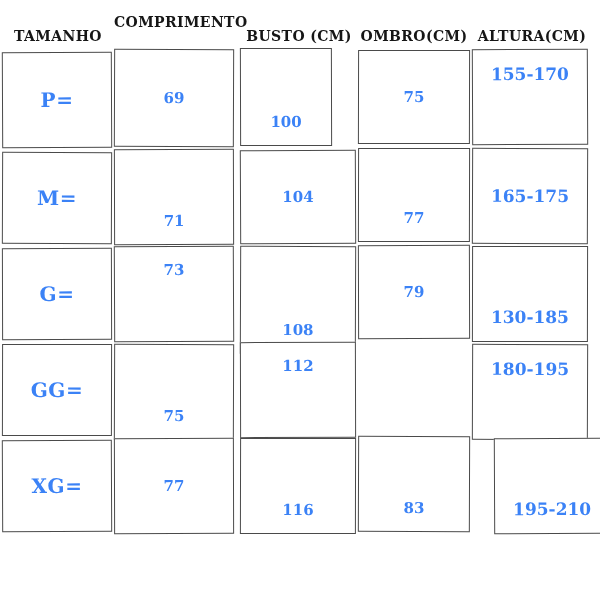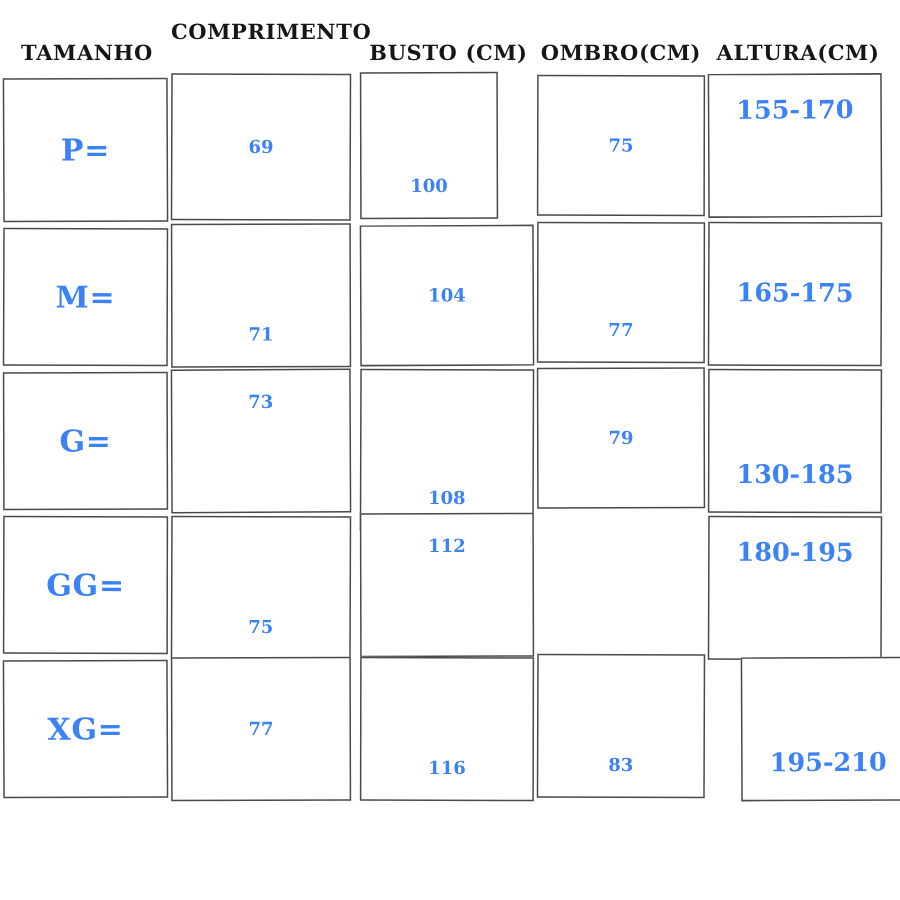--- a/index.html
+++ b/index.html
@@ -66,21 +66,21 @@
     color: #3b82f6;
   }
 
   
   .cell.c0 {
     font-size: 20px;
     letter-spacing: 0.5px;
   }
   
   .cell.data {
-    font-size: 12px;
+    font-size: 15px;
   }
   .cell.wide {
     font-size: 17px;
   }
 
   
   .j1 { transform: rotate(-0.25deg); }
   .j2 { transform: rotate(0.2deg); }
   .j3 { transform: rotate(-0.15deg); }
   .j4 { transform: rotate(0.12deg); }

